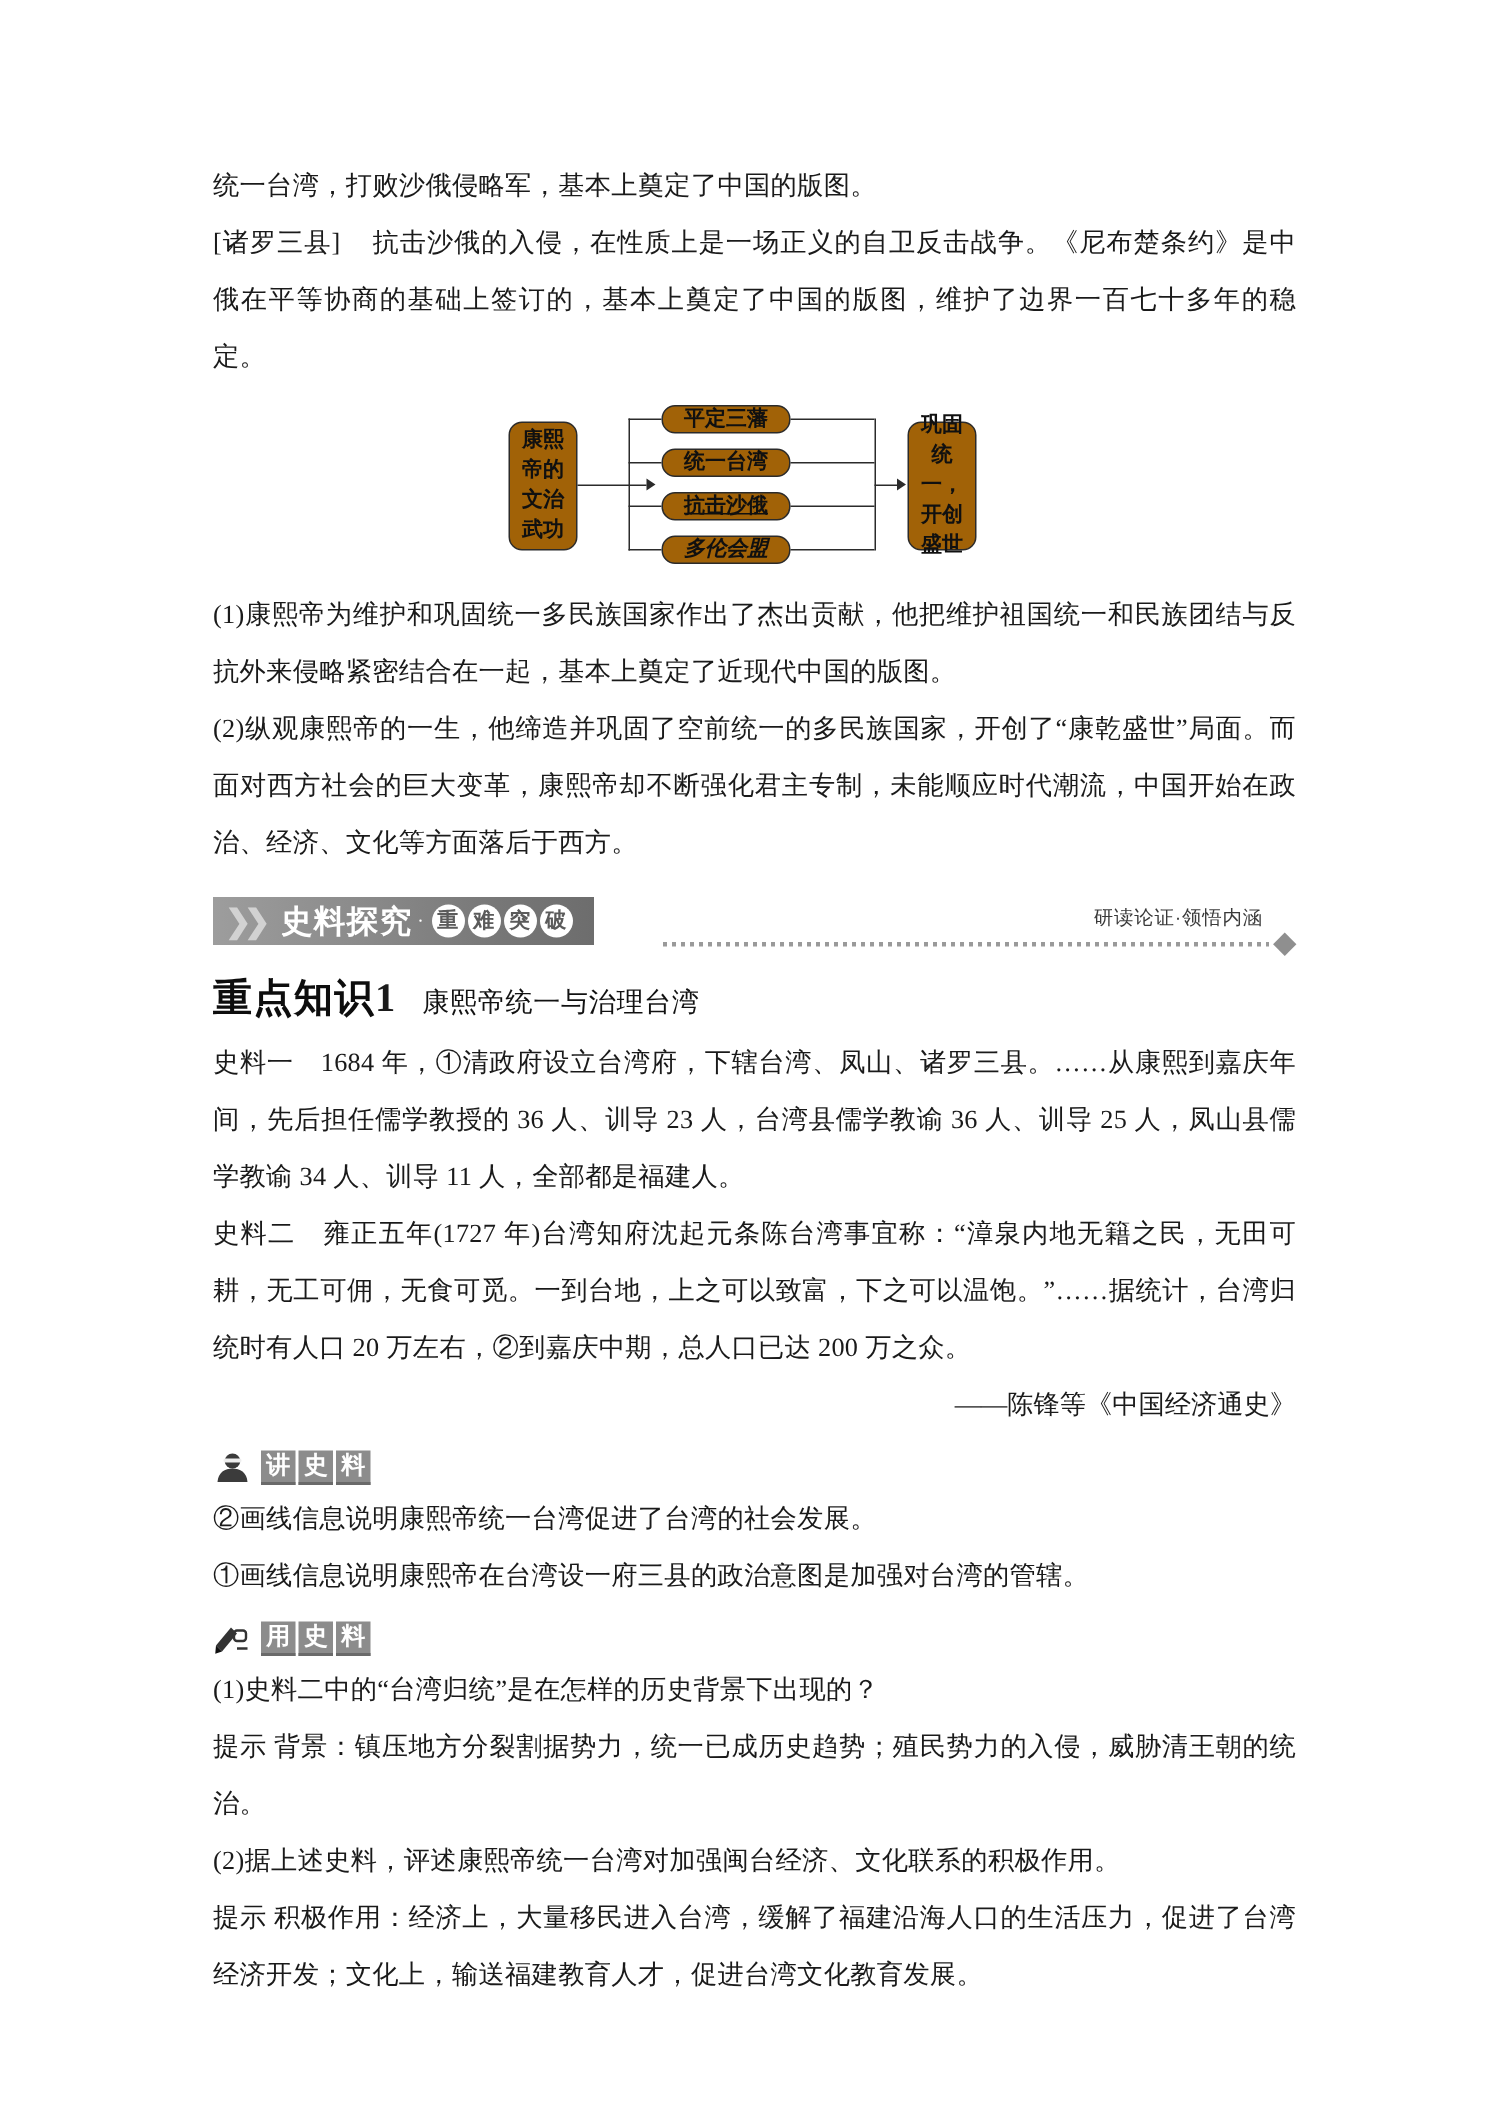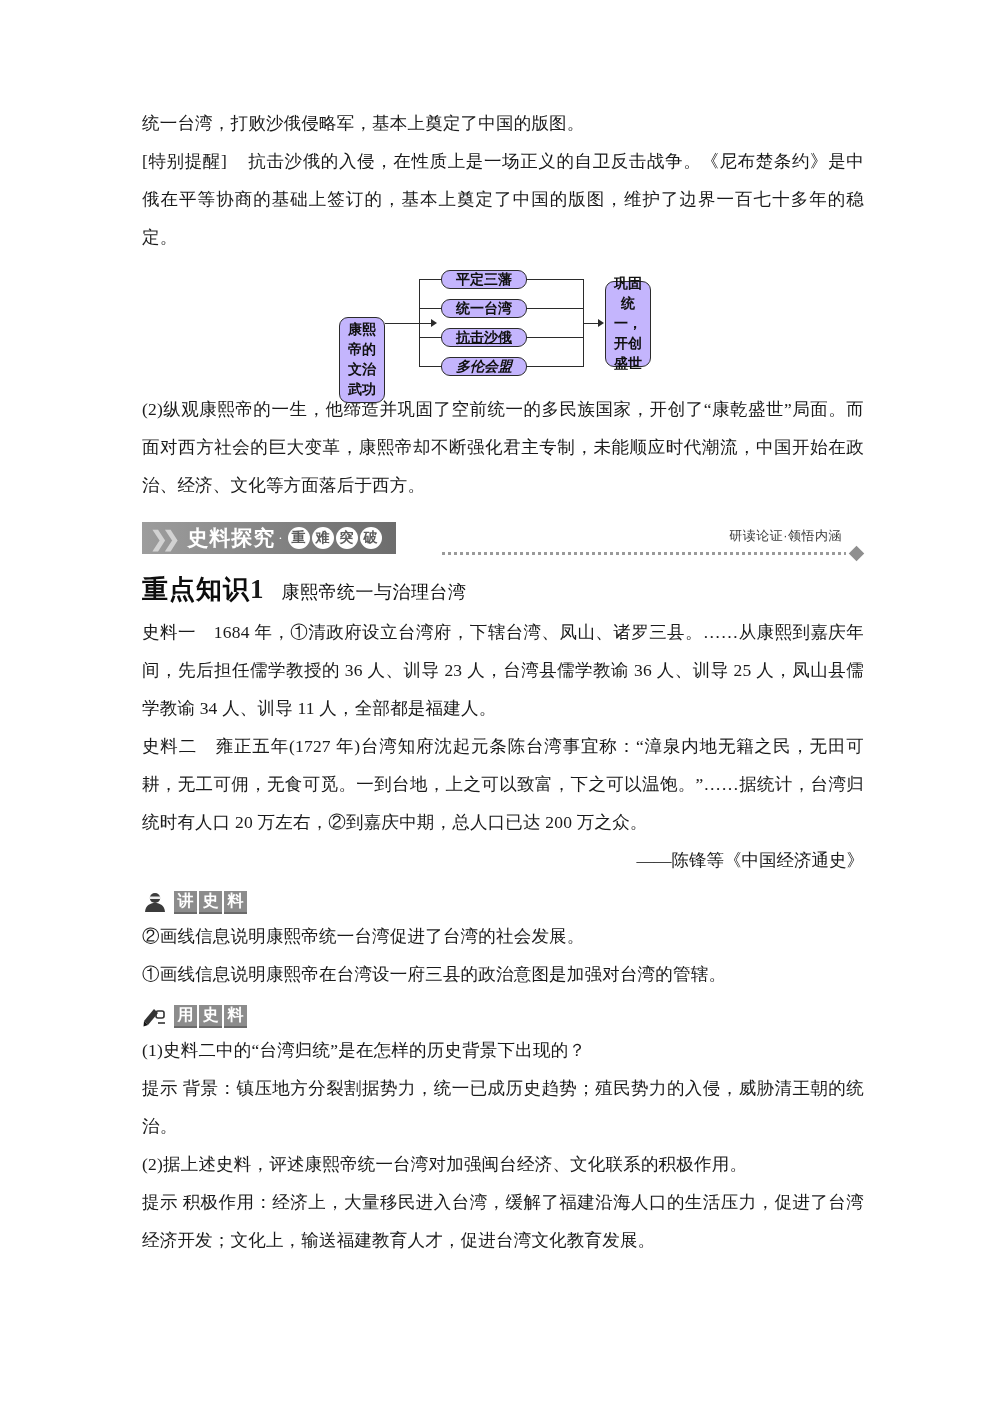--- a/index.html
+++ b/index.html
@@ -98,41 +98,41 @@
   .diagram {
     position: relative;
     width: 340px;
     height: 112px;
     margin: 12px auto 10px auto;
   }
   .dbox {
     position: absolute;
     border: 1.3px solid #2b2b2b;
     border-radius: 9px;
-    background: #c4b5fd;
+    background: #a16207;
     font-family: "Liberation Serif", serif;
     font-weight: bold;
     color: #101010;
     display: flex;
     align-items: center;
     justify-content: center;
     box-sizing: border-box;
   }
   .dbox-side {
     width: 46px;
     height: 86px;
     font-size: 14px;
     line-height: 20px;
     letter-spacing: 0px;
     text-align: center;
     padding: 3px 2px;
     writing-mode: horizontal-tb;
   }
   .dbox-side span { display: block; width: 32px; }
-  .dbox-left { left: 6px; top: 13px; margin-top: 36px; }
+  .dbox-left { left: 6px; top: 13px; }
   .dbox-right { left: 272px; top: 13px; }
   .dbox-mid {
     left: 108px;
     width: 86px;
     height: 19px;
     font-size: 14px;
     line-height: 17px;
     white-space: nowrap;
   }
   .m0 { top: 2px; }
@@ -282,21 +282,21 @@
 </style>
 </head>
 <body>
 
 <div class="page">
   <div class="content">
 
     <p class="para">统一台湾，打败沙俄侵略军，基本上奠定了中国的版图。</p>
 
     <p class="para">
-      <span>[特别提醒]</span>
+      <span>[诸罗三县]</span>
       <span style="display:inline-block;width:16px"></span><span>抗击沙俄的入侵，在性质上是一场正义的自卫反击战争。《尼布楚条约》是中俄在平等协商的基础上签订的，基本上奠定了中国的版图，维护了边界一百七十多年的稳定。</span>
     </p>
 
 
     <div class="diagram">
 
       <div class="dbox dbox-side dbox-left">
         <div>
           <span>康熙</span>
           <span>帝的</span>
@@ -330,20 +330,21 @@
       <div class="dbox dbox-side dbox-right">
         <div>
           <span>巩固</span>
           <span>统一，</span>
           <span>开创</span>
           <span>盛世</span>
         </div>
       </div>
     </div>
 
+    <p class="para">(1)康熙帝为维护和巩固统一多民族国家作出了杰出贡献，他把维护祖国统一和民族团结与反抗外来侵略紧密结合在一起，基本上奠定了近现代中国的版图。</p>
     <p class="para">(2)纵观康熙帝的一生，他缔造并巩固了空前统一的多民族国家，开创了“康乾盛世”局面。而面对西方社会的巨大变革，康熙帝却不断强化君主专制，未能顺应时代潮流，中国开始在政治、经济、文化等方面落后于西方。</p>
 
     <div class="sec-head">
       <div class="sec-rule"></div>
       <div class="sec-tab">
         <span class="chev">❯❯</span>
         <span class="sec-title">史料探究</span>
         <span class="sec-dot">·</span>
         <span class="badge-row">
           <span class="cbadge">重</span>

